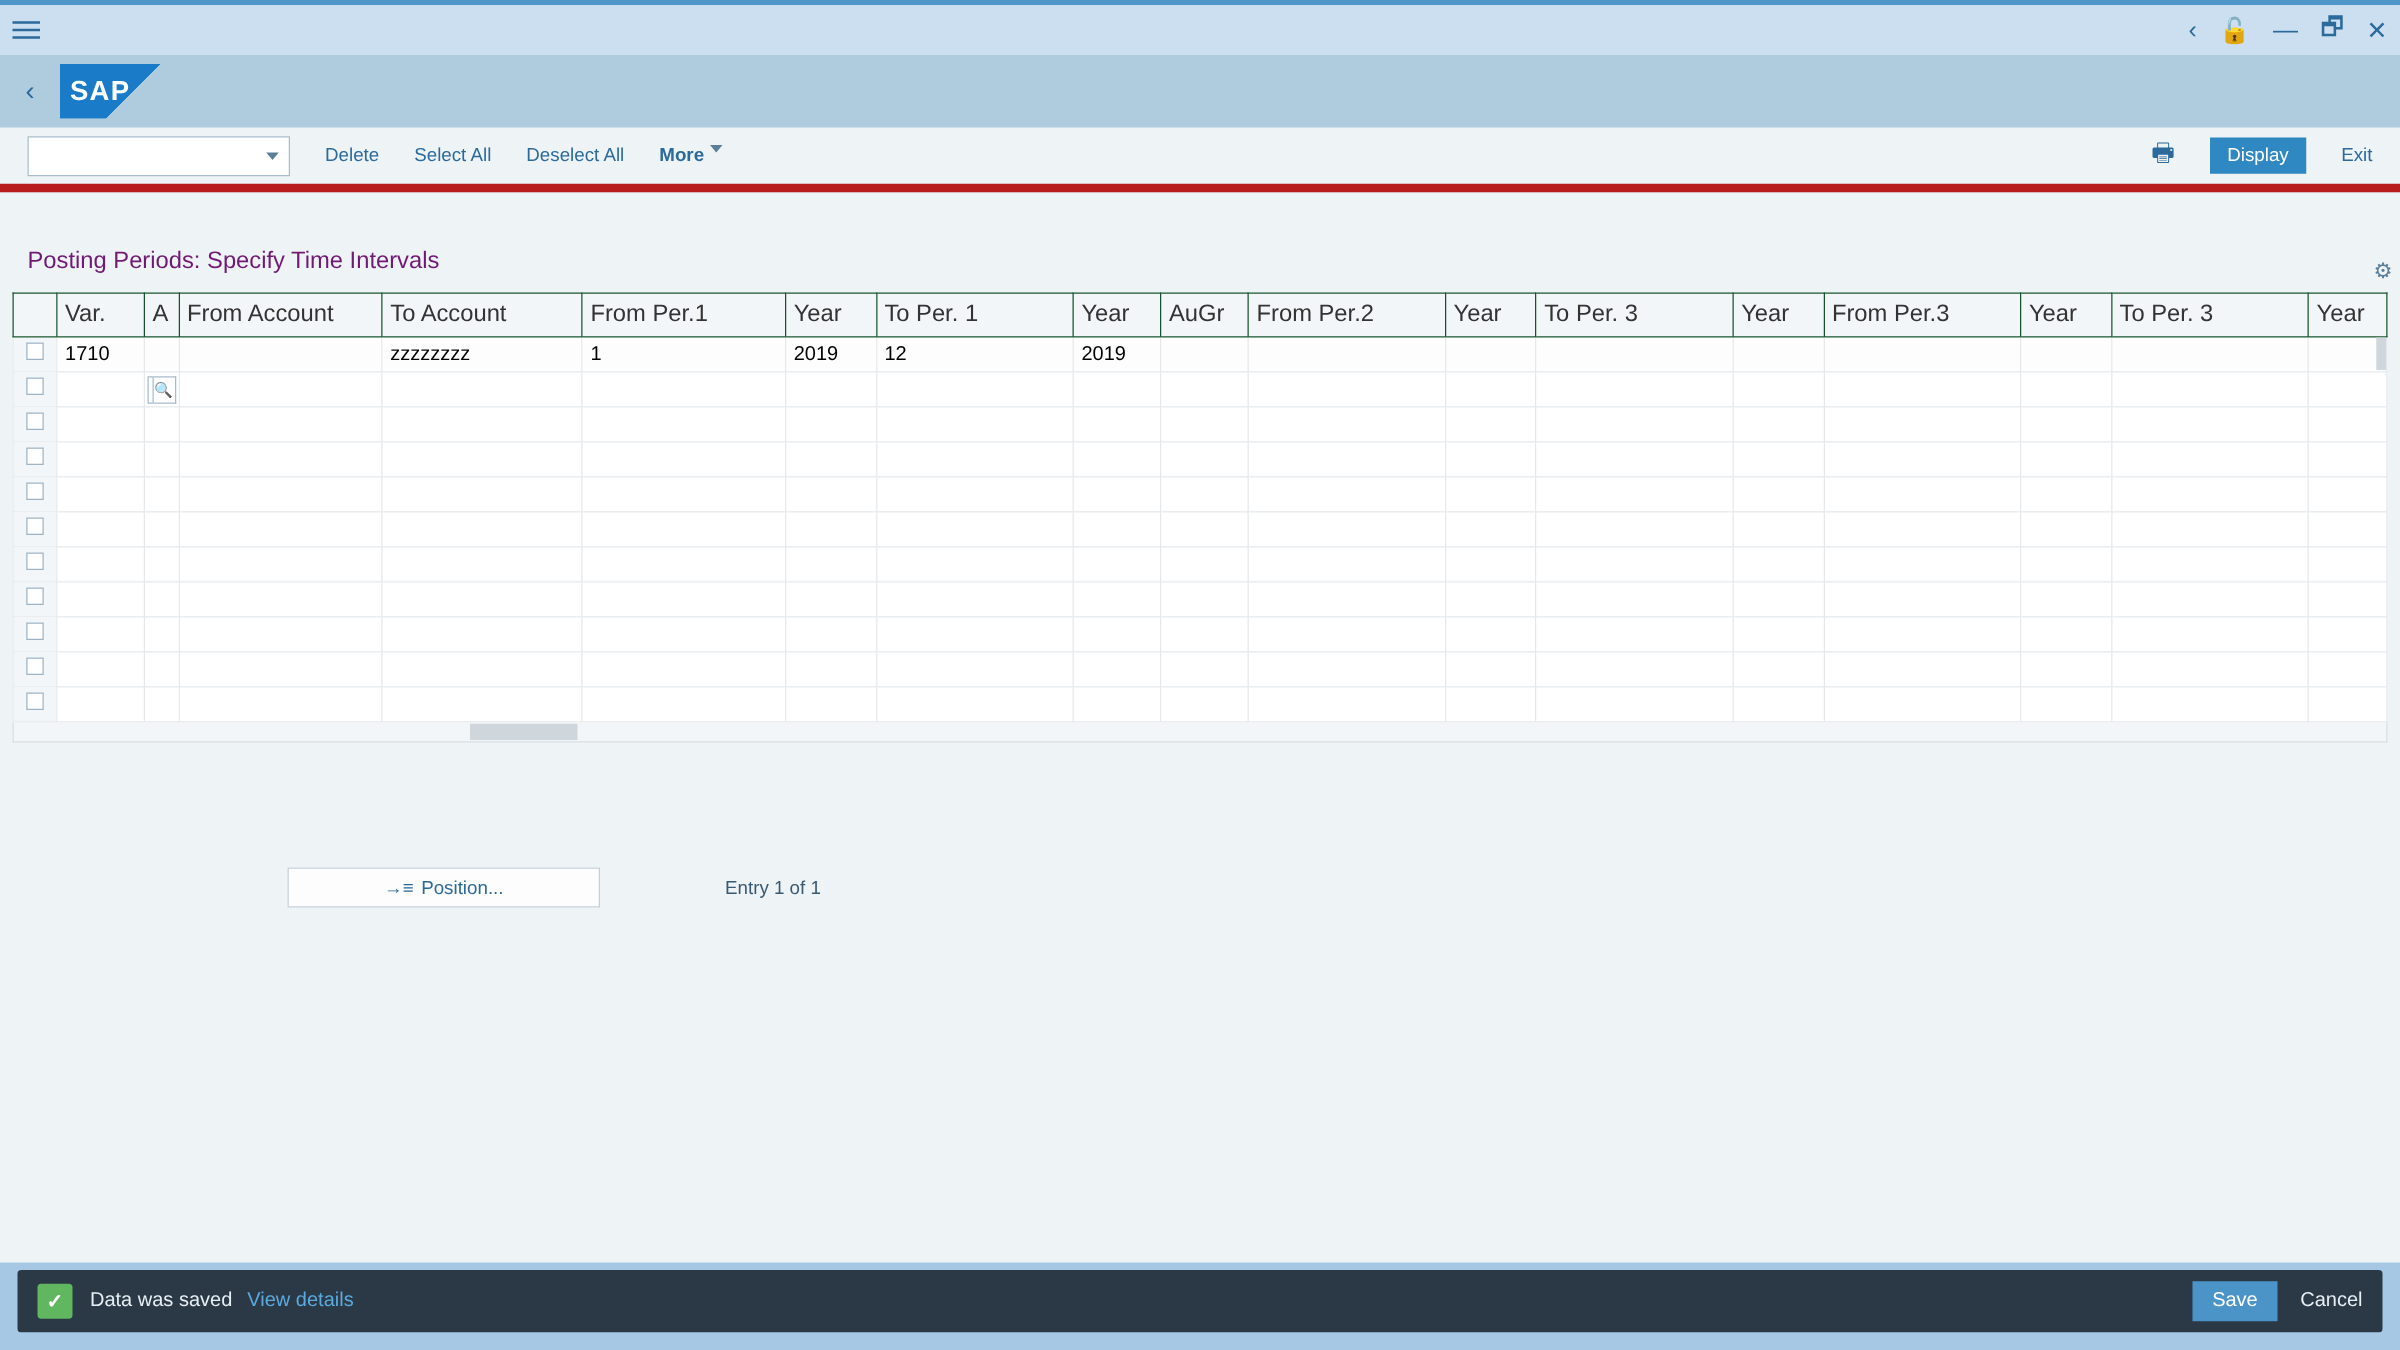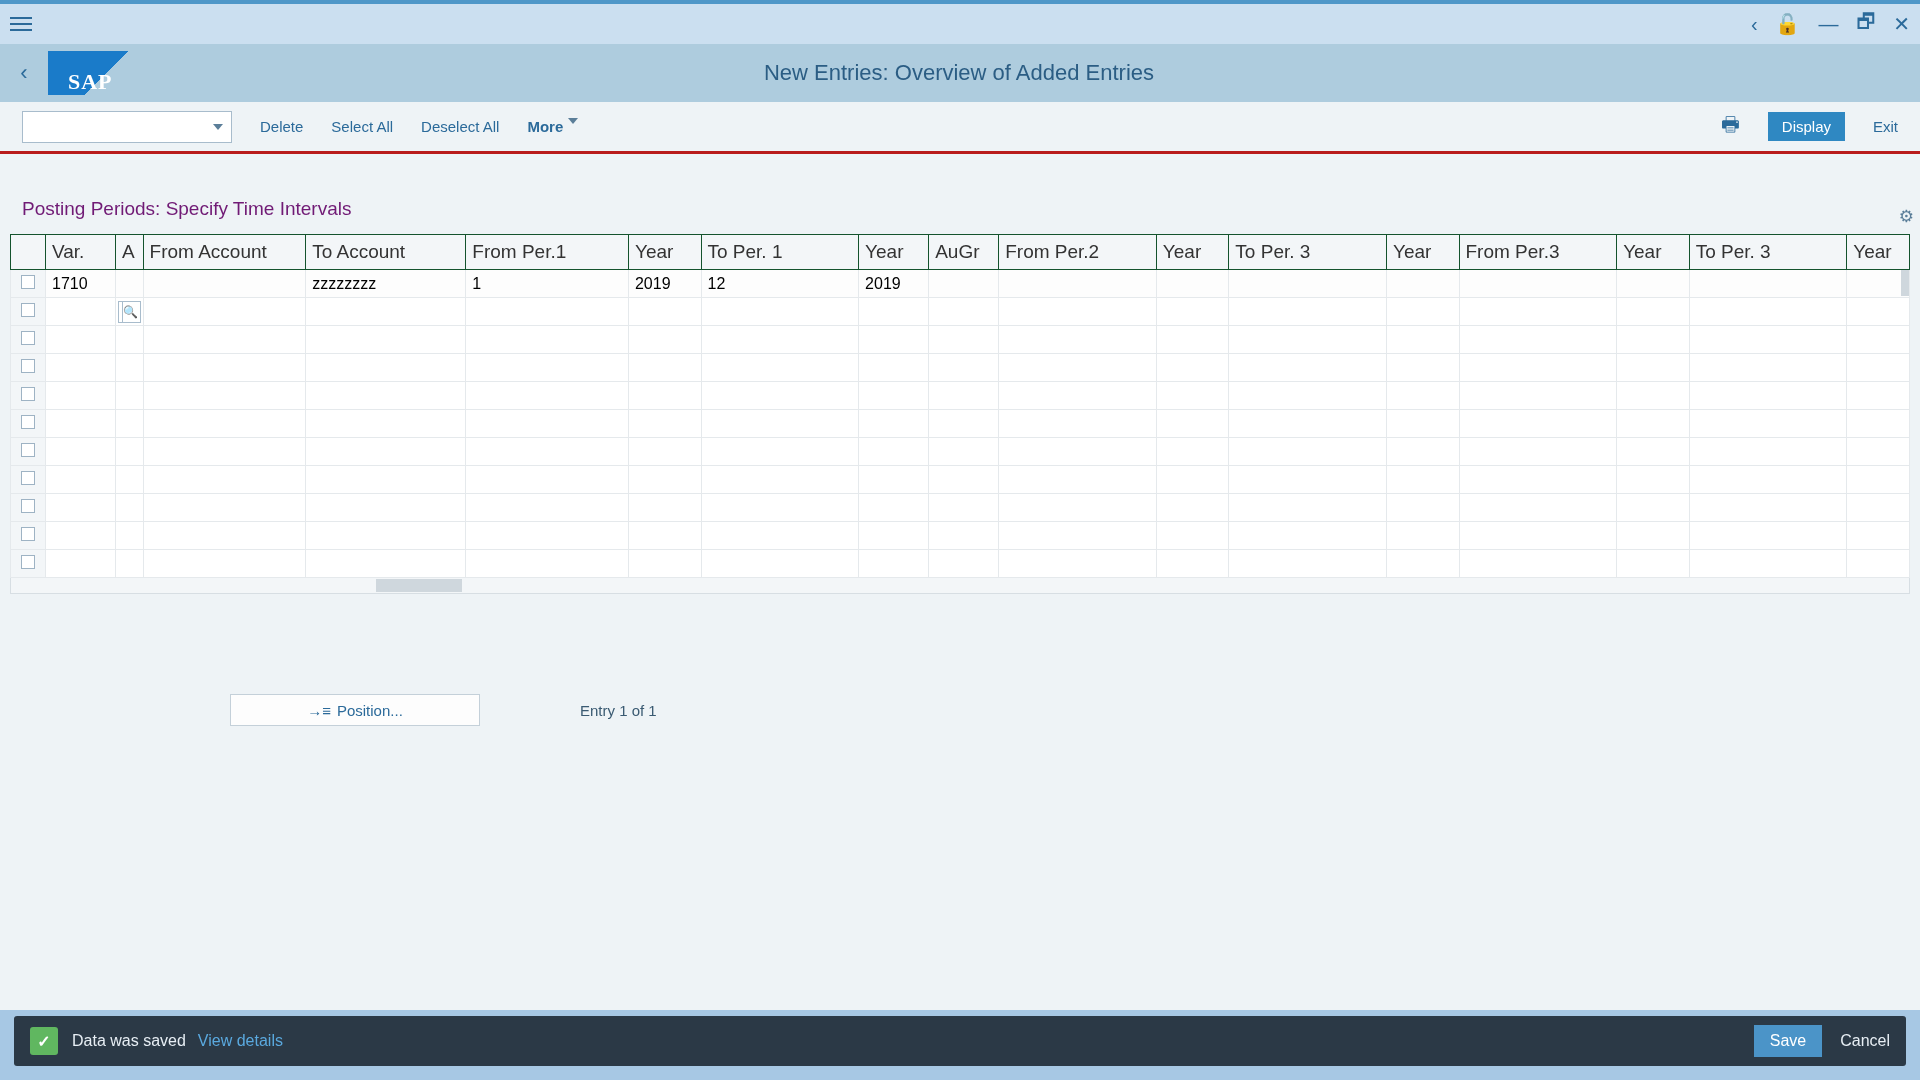--- a/index.html
+++ b/index.html
@@ -34,36 +34,35 @@
     display:flex;
     align-items:center;
   }
   .back-btn {
     width:48px; text-align:center; font-size:22px; color:#2b6a9a; cursor:pointer;
   }
   .sap-logo {
     width:90px; height:44px;
     background: linear-gradient(135deg,#1a7bc9 0%,#1a7bc9 60%,#aeccde 60%);
     position: relative;
-    display:flex; align-items:flex-end; justify-content:flex-start;
-    padding-left:20px;
+    display:flex; align-items:center; justify-content:flex-start;
+    padding-left:8px;
     clip-path: polygon(0 0, 100% 0, 60% 100%, 0 100%);
-    font-family: Liberation Serif, serif;
   }
   .sap-logo span { color:#fff; font-weight:bold; font-size:22px; letter-spacing:1px;}
   .page-title {
     flex:1; text-align:center; font-size:22px; color:#2b5d84;
     padding-right:140px;
   }
 
   
   .toolbar {
     height:52px;
     background:#eef3f6;
-    border-bottom:3px solid #b91c1c;
+    border-bottom:7px solid #b91c1c;
     display:flex; align-items:center;
     padding:0 22px;
     gap:28px;
   }
   .dropdown-empty {
     width:210px; height:32px; border:1px solid #a8bccc; background:#fff;
     display:flex; align-items:center; justify-content:flex-end; padding-right:8px;
     cursor:pointer;
   }
   .chev-down {
@@ -186,21 +185,20 @@
     <span>🗗</span>
     <span>✕</span>
   </div>
 </div>
 
 <div class="title-bar">
   <div class="back-btn">‹</div>
   <div class="sap-logo">
     <span>SAP</span>
   </div>
-  <div class="page-title">New Entries: Overview of Added Entries</div>
 </div>
 
 <div class="toolbar">
   <div class="dropdown-empty">
     <div class="chev-down"></div>
   </div>
   <a>Delete</a>
   <a>Select All</a>
   <a>Deselect All</a>
   <a class="more">

